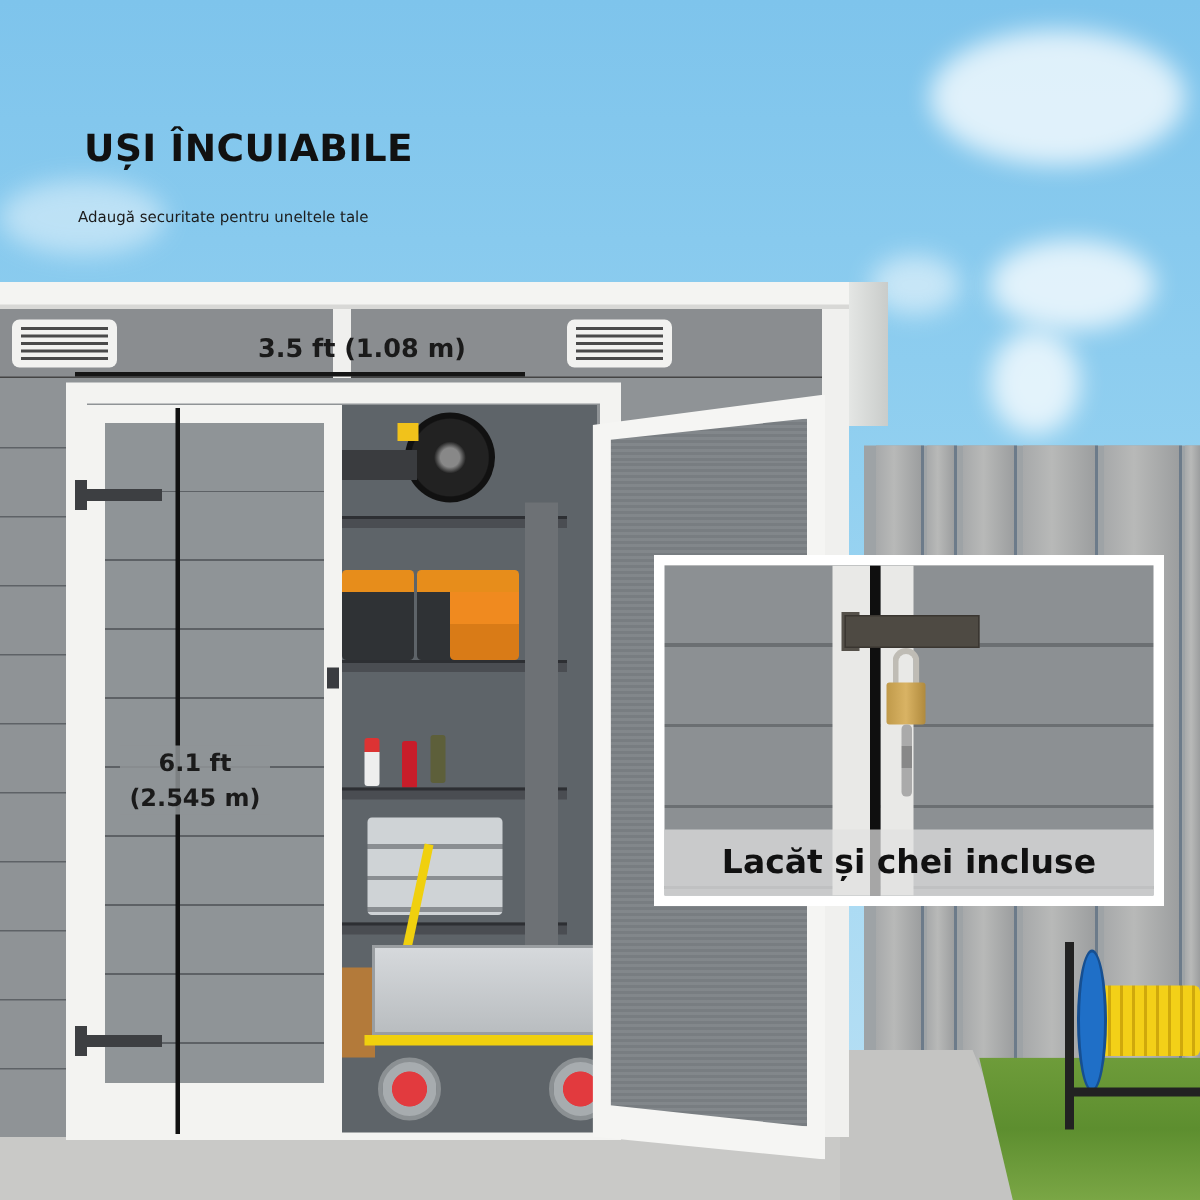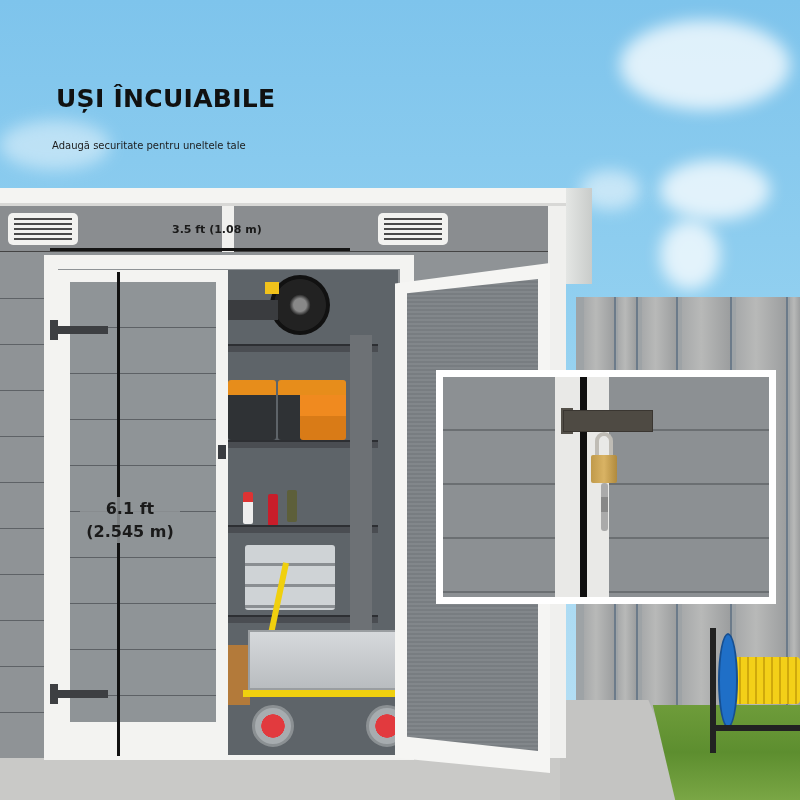--- a/index.html
+++ b/index.html
@@ -32,21 +32,21 @@
   .roof { left: 0; top: 188px; width: 592px; height: 18px; background: #f4f4f2; border-bottom: 3px solid #d8d8d6; }
   .roof-edge { left: 566px; top: 188px; width: 26px; height: 96px; background: linear-gradient(90deg,#e4e6e4,#c9ccca); }
   .shed-wall { left: 0; top: 206px; width: 566px; height: 552px; background: #8f9396; }
   .siding { left: 0; width: 566px; height: 1px; background: #5e6266; }
   .corner-post { left: 548px; top: 206px; width: 18px; height: 552px; background: #f0f0ee; }
   .top-band { left: 0; top: 206px; width: 548px; height: 46px; background: #8a8d90; border-bottom: 1px solid #444; }
   .vent { width: 70px; height: 32px; background: #f2f2f0; border-radius: 5px; padding: 5px 6px;
     display: flex; flex-direction: column; justify-content: space-between; }
   .vent span { display: block; height: 2px; background: #4a4a4a; }
   .measure-line-h { left: 50px; top: 248px; width: 300px; height: 3px; background: #151515; }
-  .dim-w { left: 172px; top: 223px; font-size: 11px; font-weight: 700; color: #1a1a1a; font-family: "DejaVu Sans", sans-serif; text-align: center; }
+  .dim-w { left: 172px; top: 223px; font-size: 17px; font-weight: 700; color: #1a1a1a; font-family: "DejaVu Sans", sans-serif; text-align: center; }
 
   
   .frame { left: 44px; top: 255px; width: 370px; height: 505px; border: 14px solid #f3f3f1; border-bottom-width: 6px; background: transparent; }
   .left-door { left: 58px; top: 270px; width: 170px; height: 488px; background: #f3f3f1; padding: 12px; }
   .left-door-panel { width: 100%; height: 440px; background: repeating-linear-gradient(180deg,#8f9497 0,#8f9497 45px,#5d6165 45px,#5d6165 46px); }
   .measure-line-v { left: 117px; top: 272px; width: 3px; height: 484px; background: #111; }
   .dim-h { left: 80px; top: 497px; width: 100px; text-align: center; font-size: 16px; font-weight: 700; color: #1a1a1a; line-height: 23px; background: rgba(143,148,151,0.85); font-family: "DejaVu Sans", sans-serif; }
   .hinge { width: 52px; height: 8px; background: #3d3f42; }
   .hinge-plate { width: 8px; height: 20px; background: #3d3f42; }
 
@@ -208,14 +208,17 @@
 <div class="abs inset">
   <div class="inset-inner">
     <div class="abs inset-frame-strip" style="left:112px;width:25px;"></div>
     <div class="abs inset-frame-strip" style="left:144px;width:22px;"></div>
     <div class="abs inset-gap"></div>
     <div class="abs hasp-plate"></div>
     <div class="abs hasp-bar"></div>
     <div class="abs padlock-shackle"></div>
     <div class="abs padlock-body"></div>
     <div class="abs key"></div>
+    <div class="abs inset-caption-bar">
+      <span class="inset-caption">Lacăt și chei incluse</span>
+    </div>
   </div>
 </div>
 
 </body></html>

